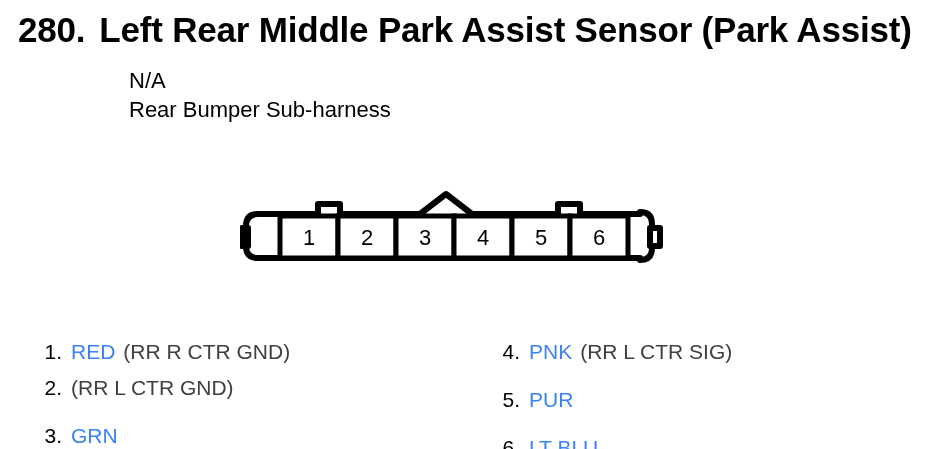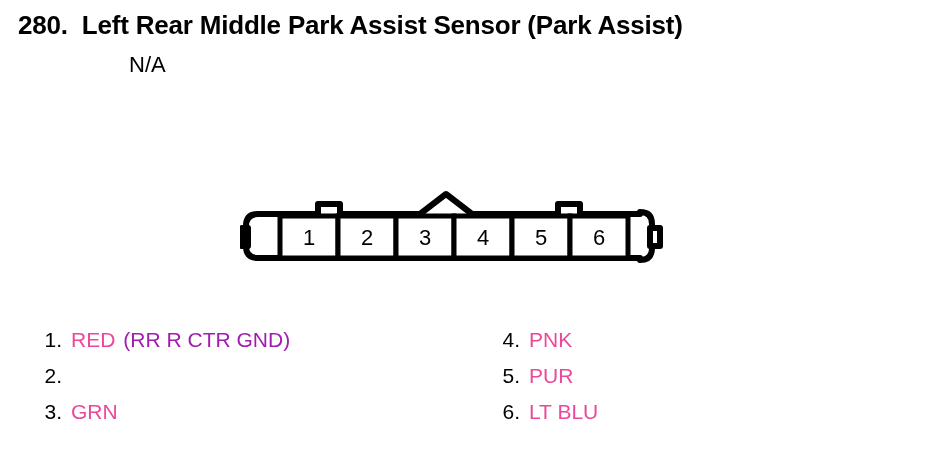--- a/index.html
+++ b/index.html
@@ -16,34 +16,34 @@
     overflow: hidden;
   }
 
   
   .header {
     position: absolute;
     left: 18px;
     top: 10px;
     display: flex;
     align-items: baseline;
-    font-size: 26px;
+    font-size: 35px;
     font-weight: bold;
     letter-spacing: -0.2px;
     white-space: nowrap;
   }
   .header .num {
     margin-right: 14px;
   }
 
   
   .subinfo {
     position: absolute;
     left: 129px;
-    top: 50px;
+    top: 66px;
     font-size: 22px;
     line-height: 29px;
     white-space: nowrap;
   }
 
   
   .connector {
     position: absolute;
     left: 240px;
     top: 190px;
@@ -64,37 +64,39 @@
   .pin-row {
     display: flex;
     align-items: baseline;
   }
   .pin-idx {
     width: 28px;
     text-align: right;
     margin-right: 9px;
   }
   .pin-color {
-    color: #ec4899;
+    color: #3b82f6;
     margin-right: 8px;
+    margin-top: 12px;
   }
   .pin-circuit {
-    color: #a21caf;
+    color: #404040;
   }
 </style>
 </head>
 <body>
 
 <div class="header">
   <span class="num">280.</span>
   <span>Left Rear Middle Park Assist Sensor (Park Assist)</span>
 </div>
 
 <div class="subinfo">
   <div>N/A</div>
+  <div>Rear Bumper Sub-harness</div>
 </div>
 
 <div class="connector">
   <svg width="440" height="90" viewBox="0 0 440 90">
 
     <path fill="#ffffff" stroke="#000000" stroke-width="6" stroke-linejoin="round" d="M 18 24
              L 78 24
              L 78 14
              L 100 14
              L 100 24
@@ -141,31 +143,33 @@
 </div>
 
 <div class="pinlist col-left">
   <div class="pin-row">
     <span class="pin-idx">1.</span>
     <span class="pin-color">RED</span>
     <span class="pin-circuit">(RR R CTR GND)</span>
   </div>
   <div class="pin-row">
     <span class="pin-idx">2.</span>
+    <span class="pin-circuit">(RR L CTR GND)</span>
   </div>
   <div class="pin-row">
     <span class="pin-idx">3.</span>
     <span class="pin-color">GRN</span>
   </div>
 </div>
 
 <div class="pinlist col-right">
   <div class="pin-row">
     <span class="pin-idx">4.</span>
     <span class="pin-color">PNK</span>
+    <span class="pin-circuit">(RR L CTR SIG)</span>
   </div>
   <div class="pin-row">
     <span class="pin-idx">5.</span>
     <span class="pin-color">PUR</span>
   </div>
   <div class="pin-row">
     <span class="pin-idx">6.</span>
     <span class="pin-color">LT BLU</span>
   </div>
 </div>

